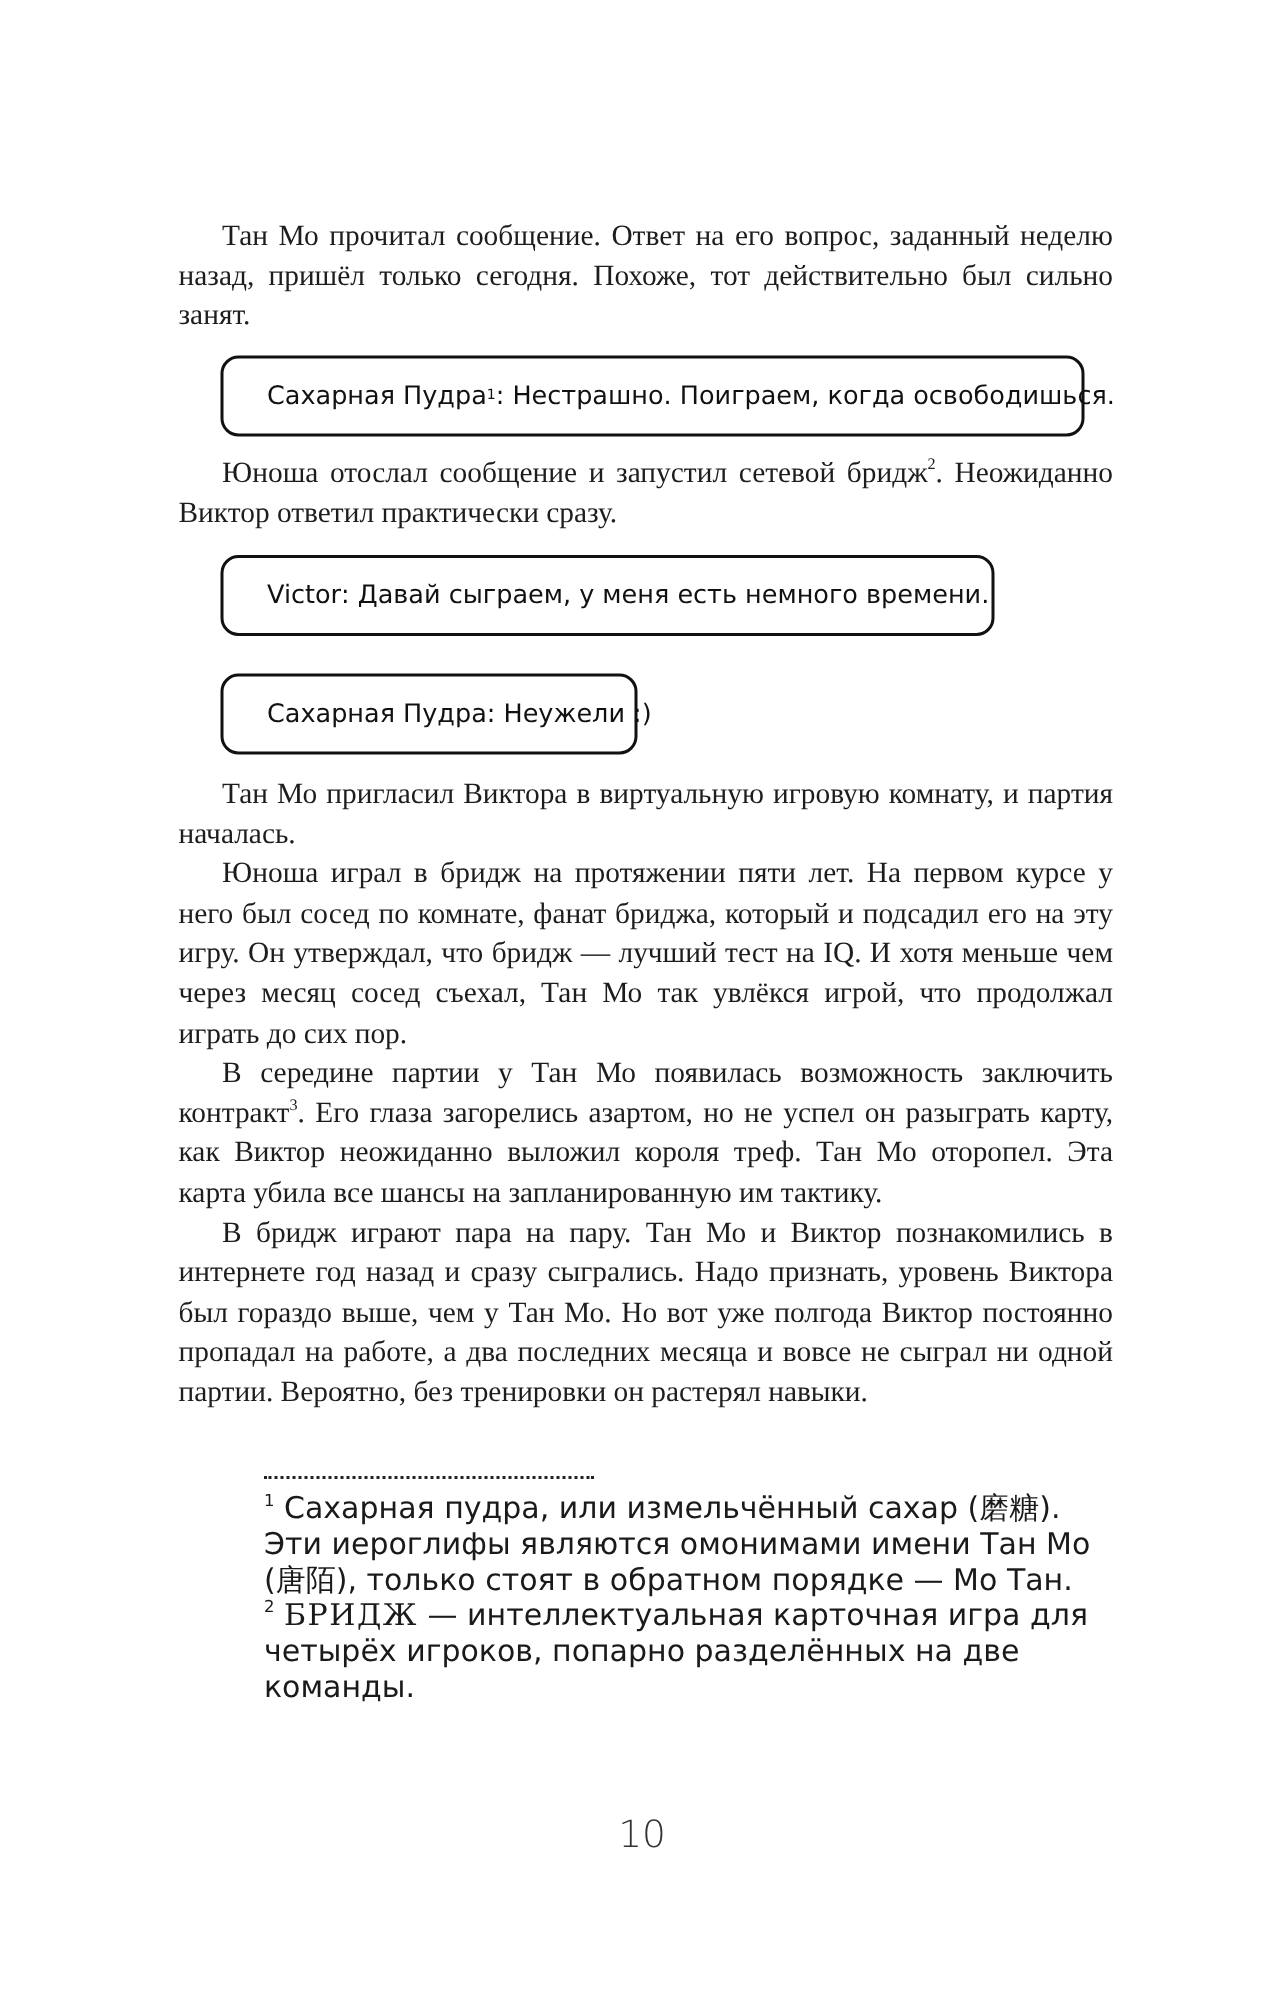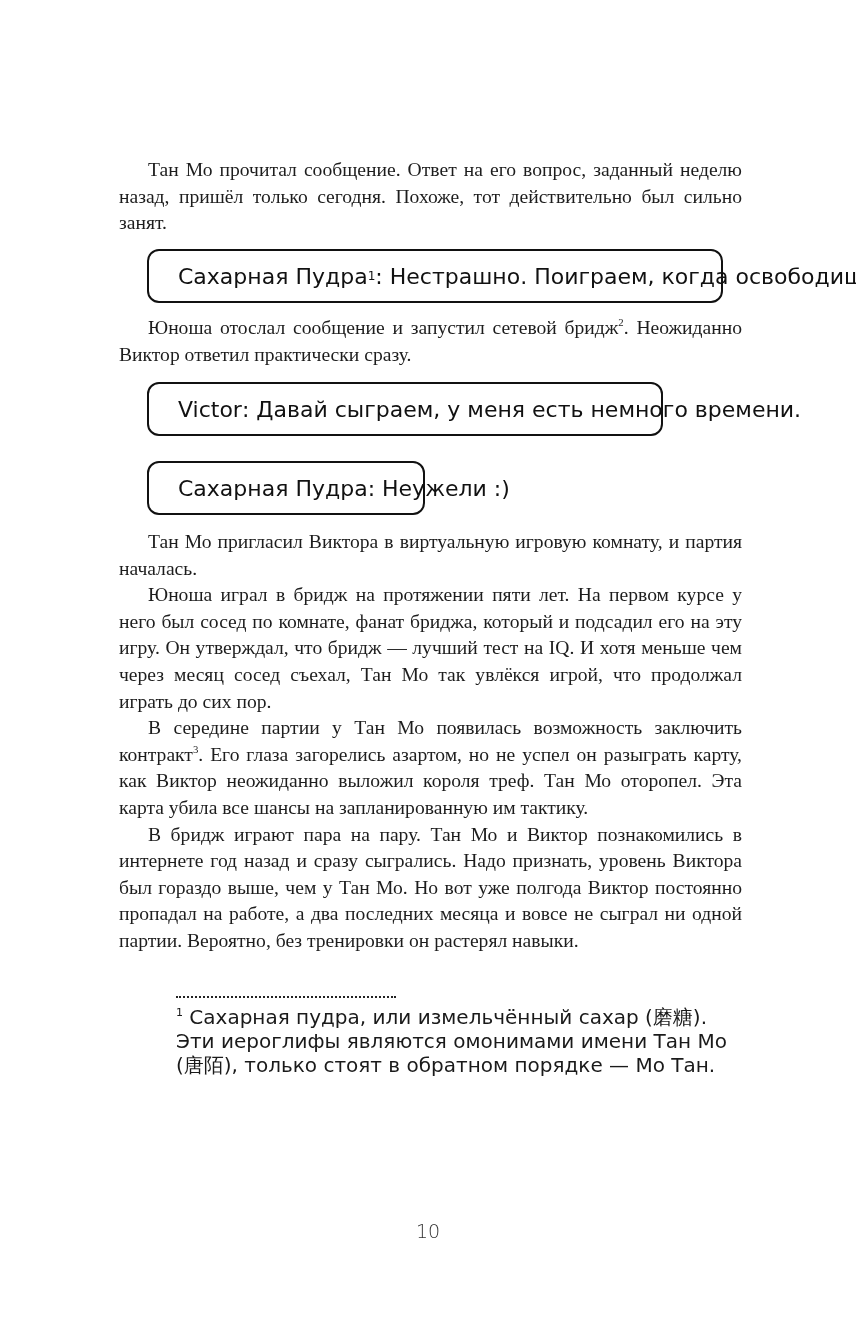--- a/index.html
+++ b/index.html
@@ -1,46 +1,46 @@
 <!DOCTYPE html>
 <html><head>
   <meta charset="utf-8">
   <style>
     html, body { margin: 0; padding: 0; background: #ffffff; }
     body { width: 856px; height: 1329px; position: relative; overflow: hidden; color: #1a1a1a; }
-    .page { position: absolute; left: 0; top: 12px; width: 856px; height: 1213px; }
+    .page { position: absolute; left: 0; top: 0; width: 856px; height: 1213px; }
     .body-text {
       position: absolute; left: 119px; width: 623px;
       font-family: "Liberation Serif", "DejaVu Serif", serif;
       font-size: 19.6px; line-height: 26.6px; text-align: justify;
       color: #1d1d1d;
     }
     .body-text p { margin: 0; text-indent: 29px; hyphens: manual; }
     sup { font-size: 0.55em; line-height: 0; vertical-align: 0.75em; }
     .chat-bubble {
       position: absolute; left: 147px; height: 54px;
       border: 2px solid #111; border-radius: 12px; box-sizing: border-box;
       font-family: "DejaVu Sans", "Liberation Sans", sans-serif;
-      font-size: 22px; color: #111;
+      font-size: 17px; color: #111;
       display: flex; align-items: center; padding-left: 29px; white-space: nowrap;
     }
     .sep {
       position: absolute; left: 176px; top: 984px; width: 220px; height: 0;
       border-top: 2px dotted #222;
     }
     .footnotes {
       position: absolute; left: 176px; top: 994px; width: 566px;
       font-family: "DejaVu Sans", "Liberation Sans", sans-serif;
       font-size: 20px; line-height: 23.8px; color: #1a1a1a;
     }
     .footnotes div { margin: 0; }
     .fn-term { font-family: "DejaVu Serif", serif; letter-spacing: 1px; font-weight: normal; }
     .page-number {
       position: absolute; left: 0; width: 856px; top: 1208px; text-align: center;
-      font-family: "DejaVu Sans", "Liberation Sans", sans-serif; font-size: 19px; color: #333;
+      font-family: "DejaVu Sans", "Liberation Sans", sans-serif; font-size: 25px; color: #333;
       font-weight: 300;
     }
   </style>
 </head>
 <body>
 
 <div class="page">
 
   <div class="body-text" style="top:145px;">
     <p>Тан Мо прочитал сообщение. Ответ на его вопрос, заданный не­делю назад, пришёл только сегодня. Похоже, тот действительно был сильно занят.</p>
@@ -70,16 +70,17 @@
     <p>Тан Мо пригласил Виктора в виртуальную игровую комнату, и партия началась.</p>
     <p>Юноша играл в бридж на протяжении пяти лет. На первом курсе у него был сосед по комнате, фанат бриджа, который и подсадил его на эту игру. Он утверждал, что бридж — лучший тест на IQ. И хотя меньше чем через месяц сосед съехал, Тан Мо так увлёкся игрой, что продолжал играть до сих пор.</p>
     <p><span>В середине партии у Тан Мо появилась возможность заключить контракт</span><sup>3</sup><span>. Его глаза загорелись азартом, но не успел он разыграть карту, как Виктор неожиданно выложил короля треф. Тан Мо ото­ропел. Эта карта убила все шансы на запланированную им тактику.</span></p>
     <p>В бридж играют пара на пару. Тан Мо и Виктор познакомились в интернете год назад и сразу сыгрались. Надо признать, уровень Виктора был гораздо выше, чем у Тан Мо. Но вот уже полгода Виктор постоянно пропадал на работе, а два последних месяца и вовсе не сы­грал ни одной партии. Вероятно, без тренировки он растерял навыки.</p>
   </div>
 
   <div class="sep"></div>
 
   <div class="footnotes">
     <div><sup>1</sup> <span>Сахарная пудра, или измельчённый сахар (磨糖). Эти иероглифы являются омонимами имени Тан Мо (唐陌), только стоят в обратном порядке — Мо Тан.</span></div>
+    <div><sup>2</sup> <span class="fn-term">БРИДЖ</span><span> — интеллектуальная карточная игра для четырёх игроков, попарно разделённых на две команды.</span></div>
   </div>
 
   <div class="page-number">10</div>
 </div>
 
 </body></html>

